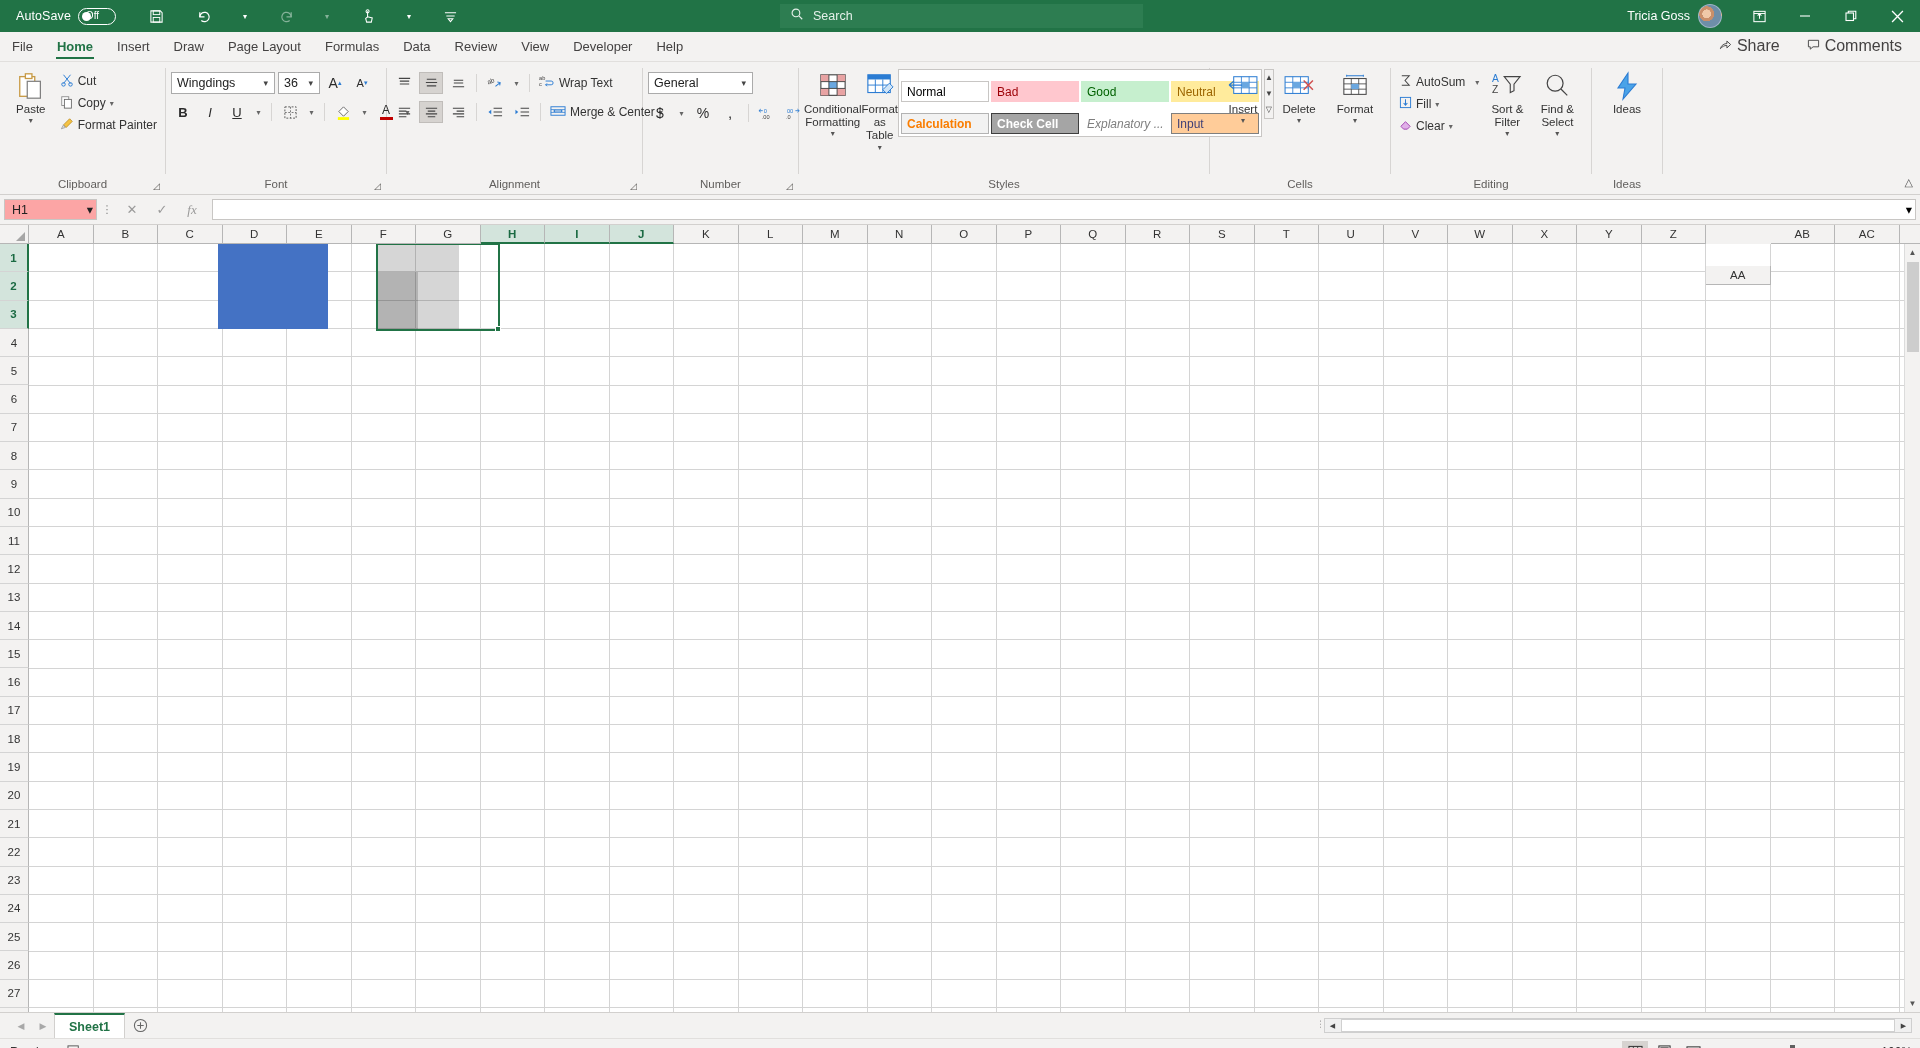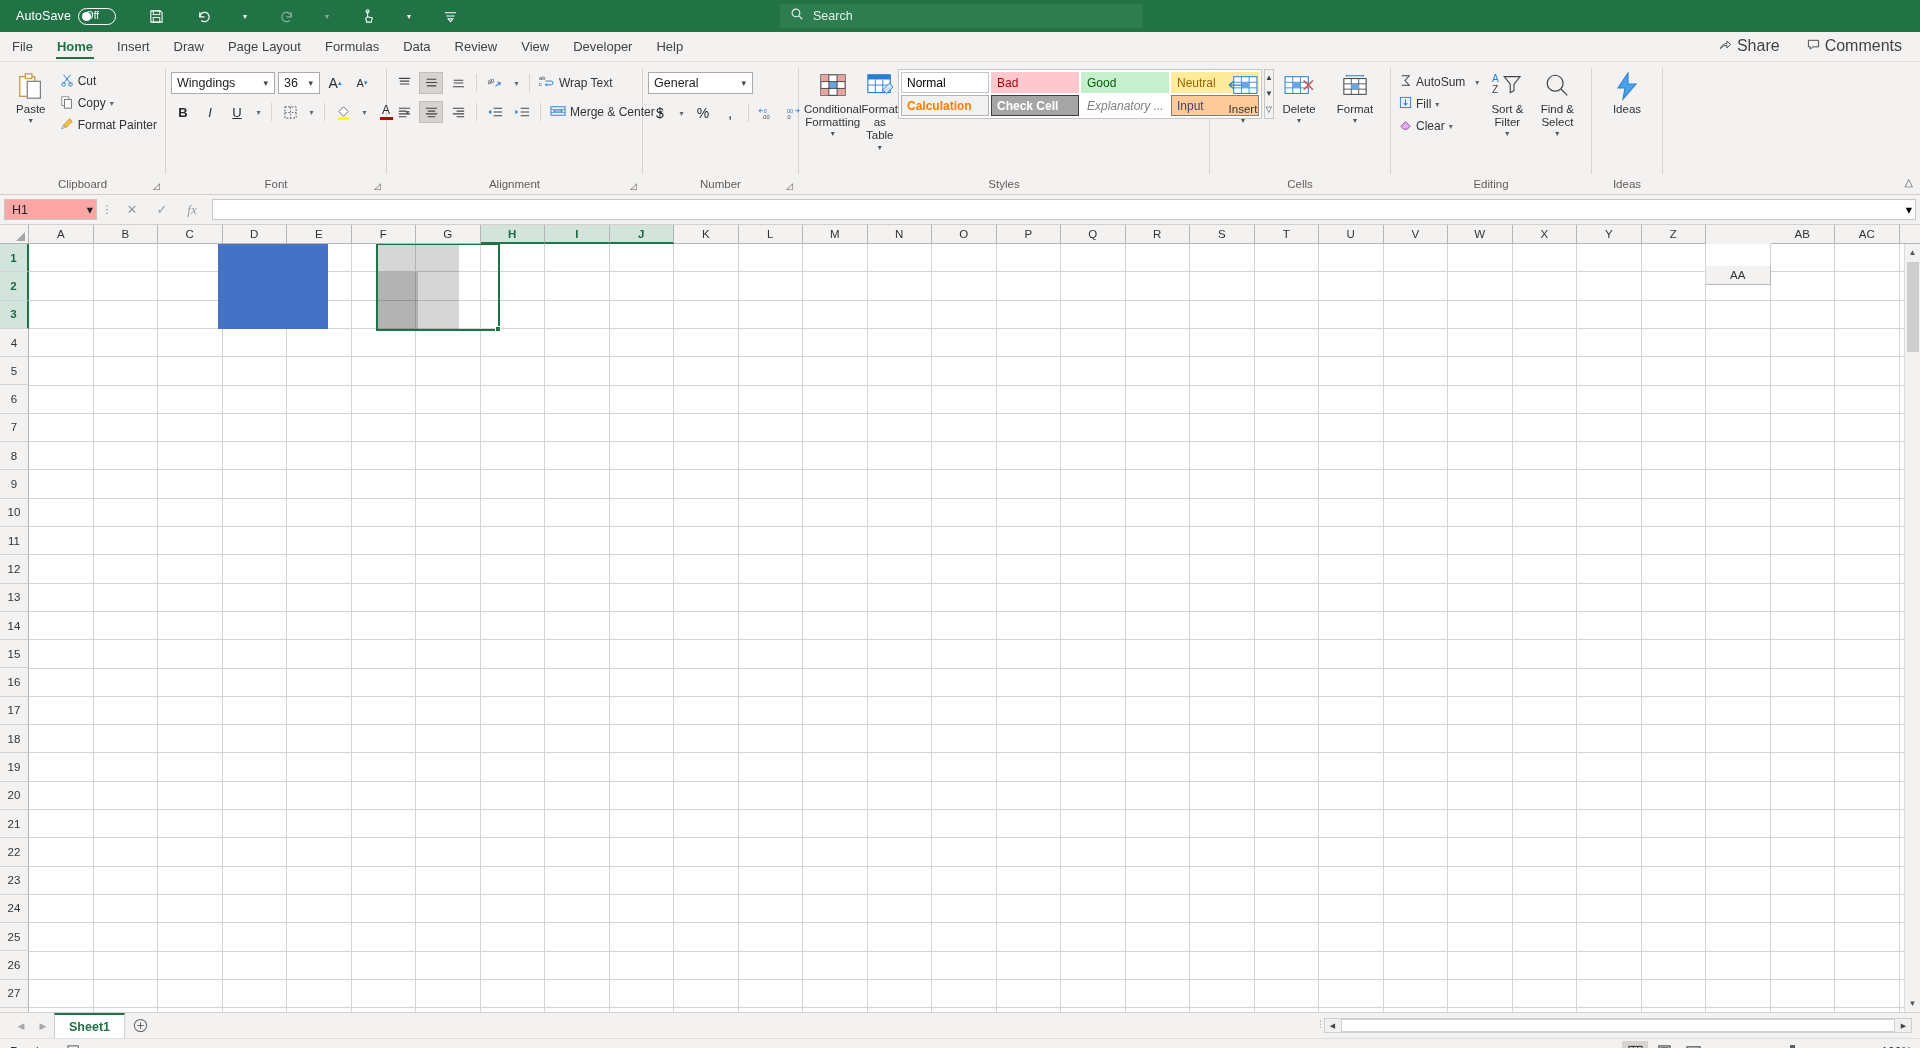--- a/index.html
+++ b/index.html
@@ -124,21 +124,21 @@
   .vsep { width: 1px; height: 18px; background: #d7d5d3; margin: 0 3px; }
 
   
   .gallery {
     border: 1px solid #c8c6c4; background: #fff; display: flex; flex-direction: column;
     padding: 2px; gap: 2px; margin-top: 3px;
   }
   .gal-row { display: flex; gap: 2px; }
   .gal-cell {
     width: 88px; height: 21px; font-size: 12px; display: flex; align-items: center;
-    padding-left: 5px; border: 1px solid transparent; white-space: nowrap; overflow: hidden;
+    padding-left: 5px; border: 1px solid transparent; white-space: nowrap; overflow: hidden; margin-top: 9px;
   }
   .gal-scroll {
     width: 14px; display: flex; flex-direction: column; justify-content: space-between;
     border: 1px solid #c8c6c4; background: #f3f2f1; margin-left: 2px; margin-top: 3px; height: 50px;
   }
   .gal-scroll div { font-size: 8px; text-align: center; color: #444; line-height: 16px; height: 16px; }
 
   
   .formulabar {
     height: 30px; background: #f3f2f1; display: flex; align-items: center;
@@ -294,20 +294,47 @@
     <div class="searchbox">
       <span>
         <svg width="14" height="14" viewBox="0 0 16 16">
             <circle cx="6.8" cy="6.8" r="4.4" fill="none" stroke="#e4f0e9" stroke-width="1.3"></circle>
             <path d="M10.2 10.2L14 14" stroke="#e4f0e9" stroke-width="1.3"></path>
           </svg>
       </span>
       <span class="ph">Search</span>
     </div>
 
+    <div class="title-right">
+      <span class="user-name">Tricia Goss</span>
+      <span class="avatar"></span>
+      <div class="wbtn">
+        <svg width="15" height="15" viewBox="0 0 16 16">
+            <rect x="2" y="2.5" width="12" height="11" fill="none" stroke="#fff" stroke-width="1.1"></rect>
+            <path d="M8 10.5V5m0 0L6 7m2-2l2 2" stroke="#fff" stroke-width="1.1" fill="none"></path>
+            <path d="M2 4.8h12" stroke="#fff" stroke-width="1"></path>
+          </svg>
+      </div>
+      <div class="wbtn">
+        <svg width="12" height="12" viewBox="0 0 12 12">
+            <path d="M1 6h10" stroke="#fff" stroke-width="1.1"></path>
+          </svg>
+      </div>
+      <div class="wbtn">
+        <svg width="12" height="12" viewBox="0 0 12 12">
+            <rect x="1" y="3" width="7.5" height="7.5" fill="none" stroke="#fff" stroke-width="1.1"></rect>
+            <path d="M3.3 3V1.2h7.5v7.5H9" fill="none" stroke="#fff" stroke-width="1.1"></path>
+          </svg>
+      </div>
+      <div class="wbtn close">
+        <svg width="13" height="13" viewBox="0 0 12 12">
+            <path d="M1 1l10 10M11 1L1 11" stroke="#fff" stroke-width="1.2"></path>
+          </svg>
+      </div>
+    </div>
   </div>
 
   <div class="tabbar">
     <div class="tab">File</div>
     <div class="tab active">Home</div>
     <div class="tab">Insert</div>
     <div class="tab">Draw</div>
     <div class="tab">Page Layout</div>
     <div class="tab">Formulas</div>
     <div class="tab">Data</div>

